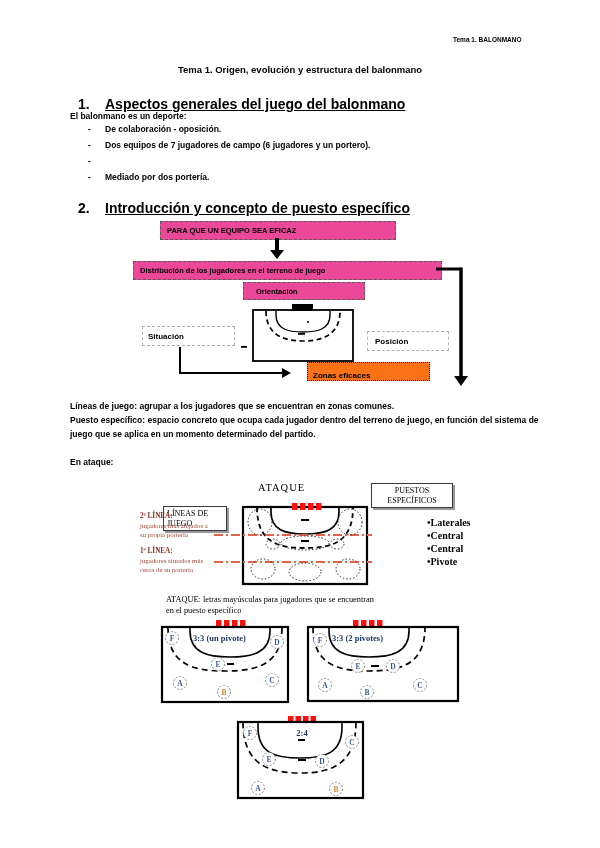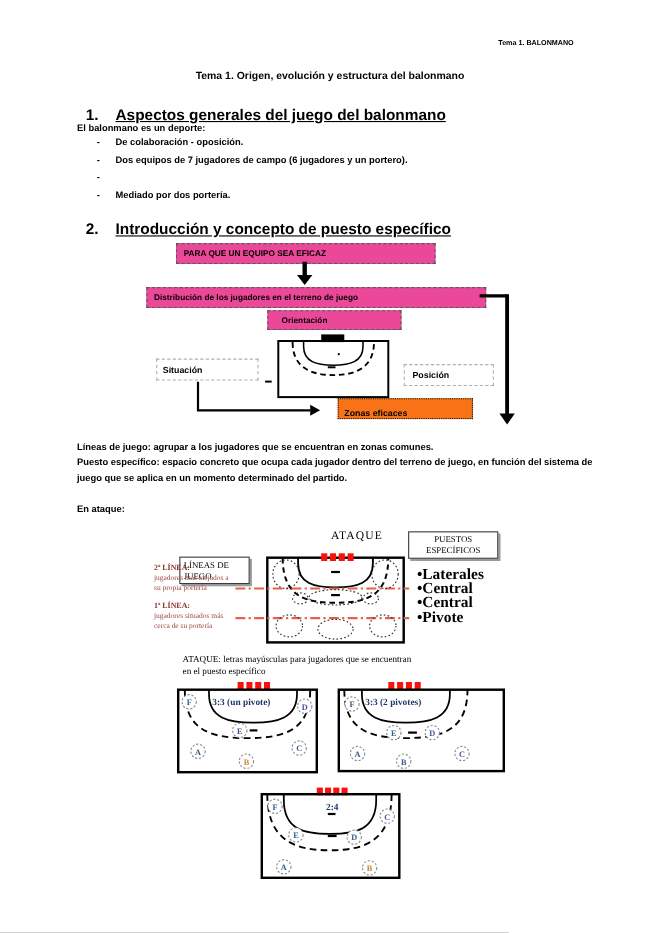--- a/index.html
+++ b/index.html
@@ -20,24 +20,24 @@
   .bullets .lbl{font-size:8.5px;font-weight:bold;}
   .flowbox{border:1px dashed #5a5a5a;font-size:7.5px;font-weight:bold;
     display:flex;align-items:center;background:#ec4899;}
   .flowbox-lite{border:1px dashed #b0b0b0;font-size:8px;font-weight:bold;
     display:flex;align-items:center;background:#fff;}
   .flowbox-dot{border:1.5px dotted #1a1a1a;font-size:8px;font-weight:bold;
     display:flex;align-items:flex-end;background:#f97316;}
   .serif{font-family:"Liberation Serif",serif;}
   .shadow-box{border:1px solid #3a3a3a;box-shadow:2px 2px 0 #9a9a9a;
     background:#fff;font-size:8px;line-height:1.2;padding:2px 3px;}
-  .ataque-t{font-size:10.5px;letter-spacing:1px;text-align:right;}
+  .ataque-t{font-size:10.5px;letter-spacing:1px;text-align:left;}
   .redtxt{color:#9e4439;font-size:6.8px;line-height:9px;}
   .redtxt .rt-head{font-weight:bold;color:#8a322a;font-size:7.2px;}
-  .pos-list{font-size:14px;line-height:13px;font-weight:bold;}
+  .pos-list{font-size:10px;line-height:13px;font-weight:bold;margin-left:48px;}
   .caption{font-size:8.3px;line-height:11px;}
   svg{display:block;}
   .pletter{font-family:"Liberation Serif",serif;font-weight:bold;}
 </style>
 </head>
 <body>
 
 <div class="page">
 
   <div class="abs hdr" style="left:453px;top:36px;">Tema 1. BALONMANO</div>

